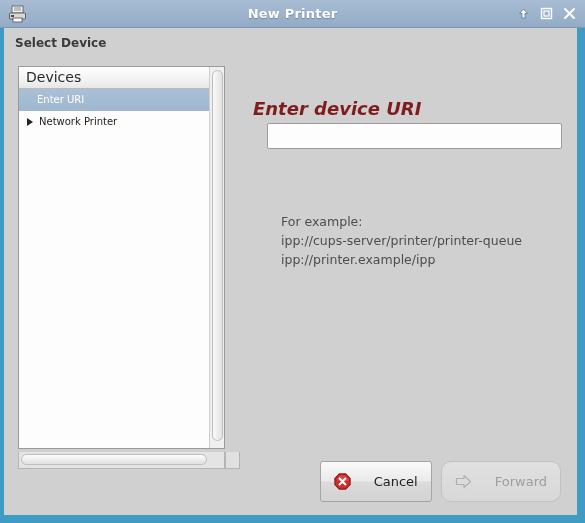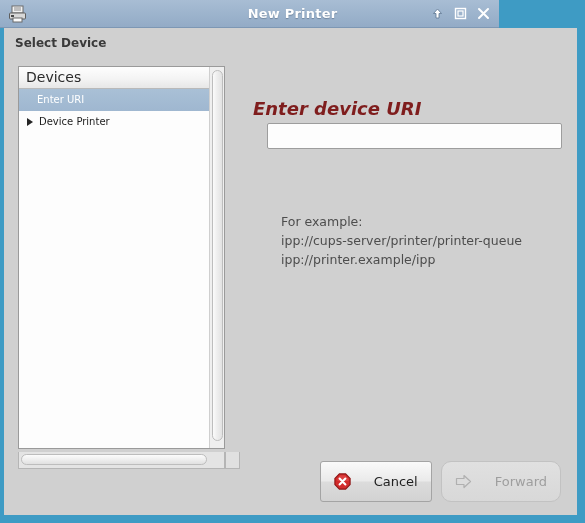--- a/index.html
+++ b/index.html
@@ -17,21 +17,21 @@
     height: 523px;
     box-sizing: border-box;
     background: #3e9bc4;
     overflow: hidden;
   }
 
   
   .titlebar {
     position: absolute;
     left: 0; top: 0;
-    width: 499px;
+    width: 585px;
     height: 28px;
     background: linear-gradient(to bottom, #a8bdd4 0%, #9db4cd 50%, #93abc6 100%);
     border-bottom: 1px solid #7d97b4;
     box-sizing: border-box;
   }
   .title-icon {
     position: absolute;
     left: 8px; top: 5px;
     width: 19px; height: 18px;
   }
@@ -288,21 +288,21 @@
     <div class="page-title">Select Device</div>
 
     <div class="list-frame">
       <div class="list-header">Devices</div>
       <div class="list-rows">
         <div class="list-row selected">
           <span>Enter URI</span>
         </div>
         <div class="list-row">
           <span class="expander"></span>
-          <span>Device Printer</span>
+          <span>Network Printer</span>
         </div>
       </div>
       <div class="vscroll-track">
         <div class="vscroll-thumb"></div>
       </div>
     </div>
     <div class="hscroll-track">
       <div class="hscroll-thumb"></div>
     </div>
     <div class="hscroll-corner"></div>

